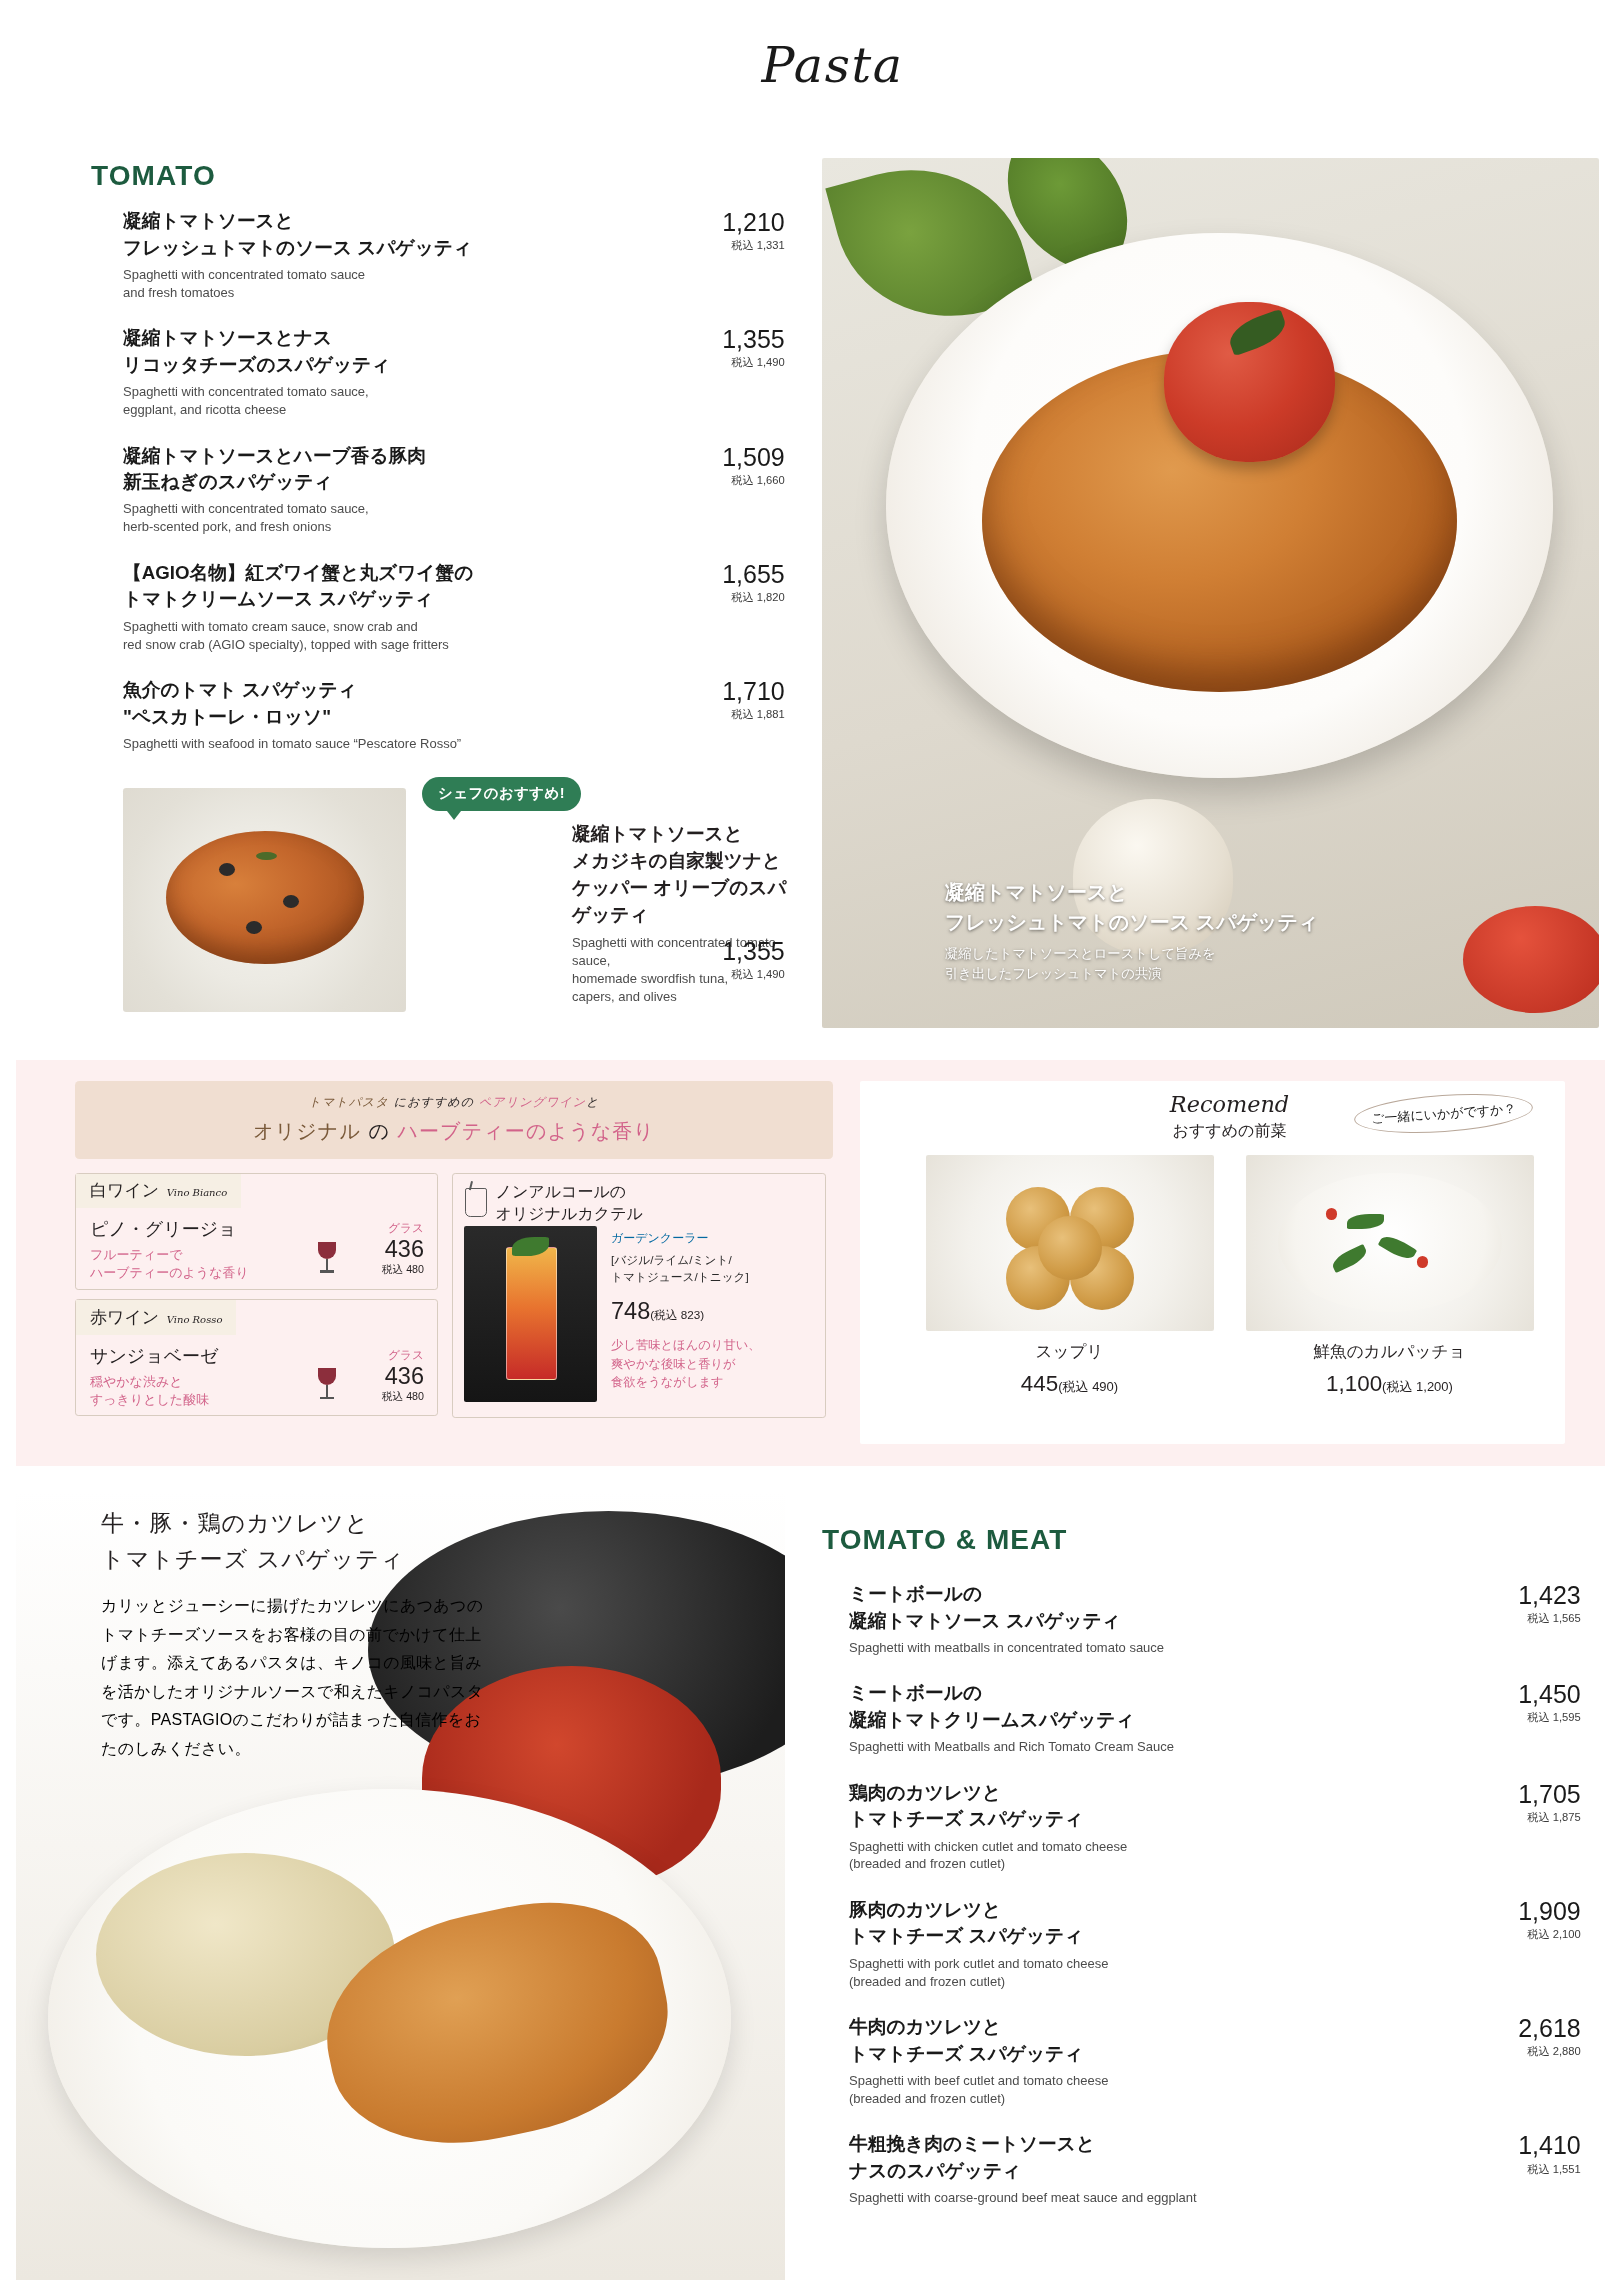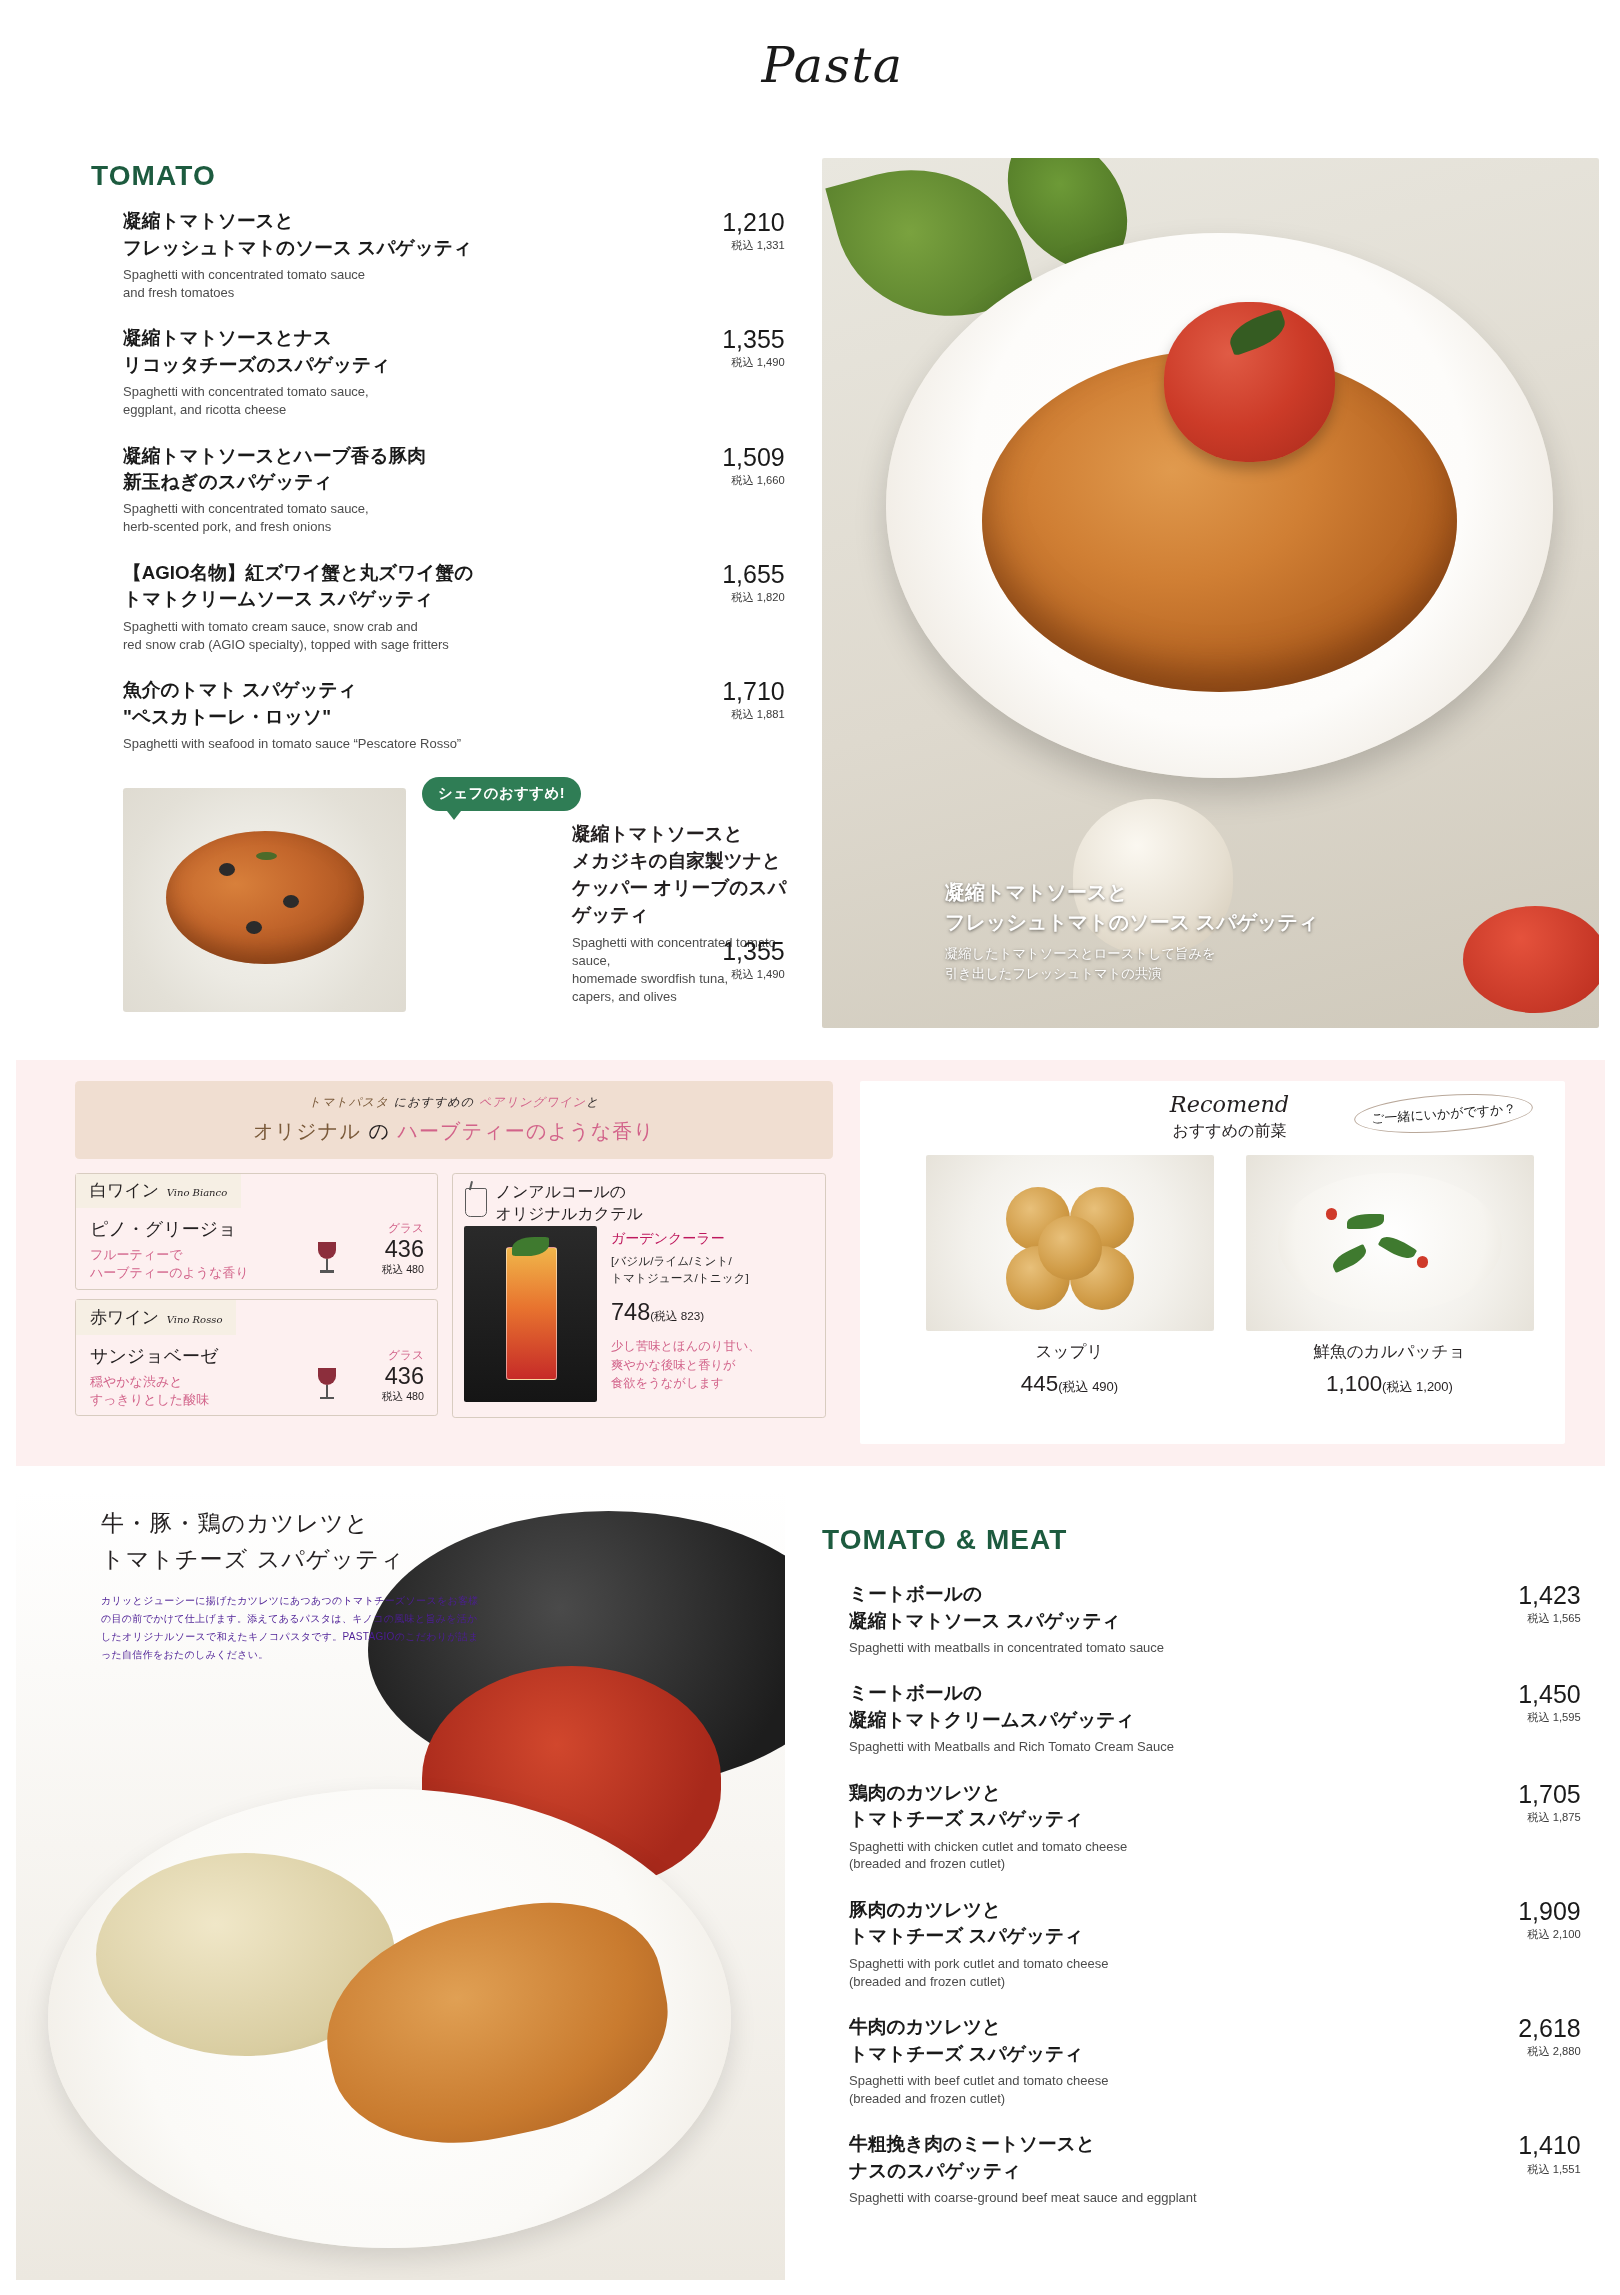--- a/index.html
+++ b/index.html
@@ -165,21 +165,21 @@
     background: linear-gradient(180deg,#2a2a2a,#151515);
     overflow:hidden;
   }
   .cock-photo .drink {
     position:absolute; left:42px; top:21.4px; width:51px;height:133px; border-radius:3.2px;
     background: linear-gradient(180deg,#f0b64a 0%, #e8742f 45%, #c62b28 100%);
     border:1.1px solid rgba(255,255,255,.5);
   }
   .cock-photo .mint { position:absolute; left:48px; top:11.7px;width:37px;height:19px;border-radius:60% 10% 60% 10%;background:#3f7a2f;}
   .cock-text { position: absolute; left: 158px; top: 56px; width: 203px; }
-  .cock-name { font-size: 14px; color:#be185d; }
+  .cock-name { font-size: 12px; color:#0369a1; }
   .cock-sub { font-size: 11.7px; color:#2a2a2a; margin-top: 5.3px; line-height:1.45; }
   .cock-price { font-size: 23.5px; margin-top: 11.7px; }
   .cock-price .tx { font-size: 11.7px; }
   .cock-note { font-size: 12.3px; color:#d2638a; line-height:1.5; margin-top: 11.7px; }
 
   
   .rec-card {
     position: absolute; left: 844px; top: 21.4px; width: 705px; height: 363px;
     background: #fff; border-radius: 2.1px; padding-left: 34px;
   }
@@ -227,21 +227,21 @@
     position:absolute; left: 80px; top: 363px; width: 299px; height: 203px; border-radius: 50%;
     background: radial-gradient(ellipse at 40% 35%, #f0e7c8, #d9cda1 70%, #c3b684 100%);
   }
   .feature-photo .cutlet {
     position:absolute; left: 310px; top: 422px; width: 342px; height: 224px; border-radius: 48% 40% 46% 44%;
     background: radial-gradient(ellipse at 40% 35%, #e0a054, #c97b2f 60%, #a85d1f 100%);
     transform: rotate(-12deg);
   }
   .feature-text { position: absolute; left: 85px; top: 16px; width: 384px; }
   .feature-title { font-family:"DejaVu Serif", serif; font-size: 23px; line-height: 1.55; letter-spacing: 1.1px; }
-  .feature-body { font-size: 10px; line-height: 1.78; margin-top: 15px; color:#4c1d95; letter-spacing: 0.3px; }
+  .feature-body { font-size: 16px; line-height: 1.78; margin-top: 15px; color:#000000; letter-spacing: 0.3px; }
 
   
   .meat-head {
     position: absolute; left: 822px; top: 1524px;
     font-size: 28px; font-weight: bold; letter-spacing: 1.1px; color: #1d5b3f;
   }
   .meat-col { position: absolute; left: 849px; top: 1581px; width: 737px; }
   .meat-col .item .jp, .meat-col .item .en { width: 545px; }
 </style>
 </head>

